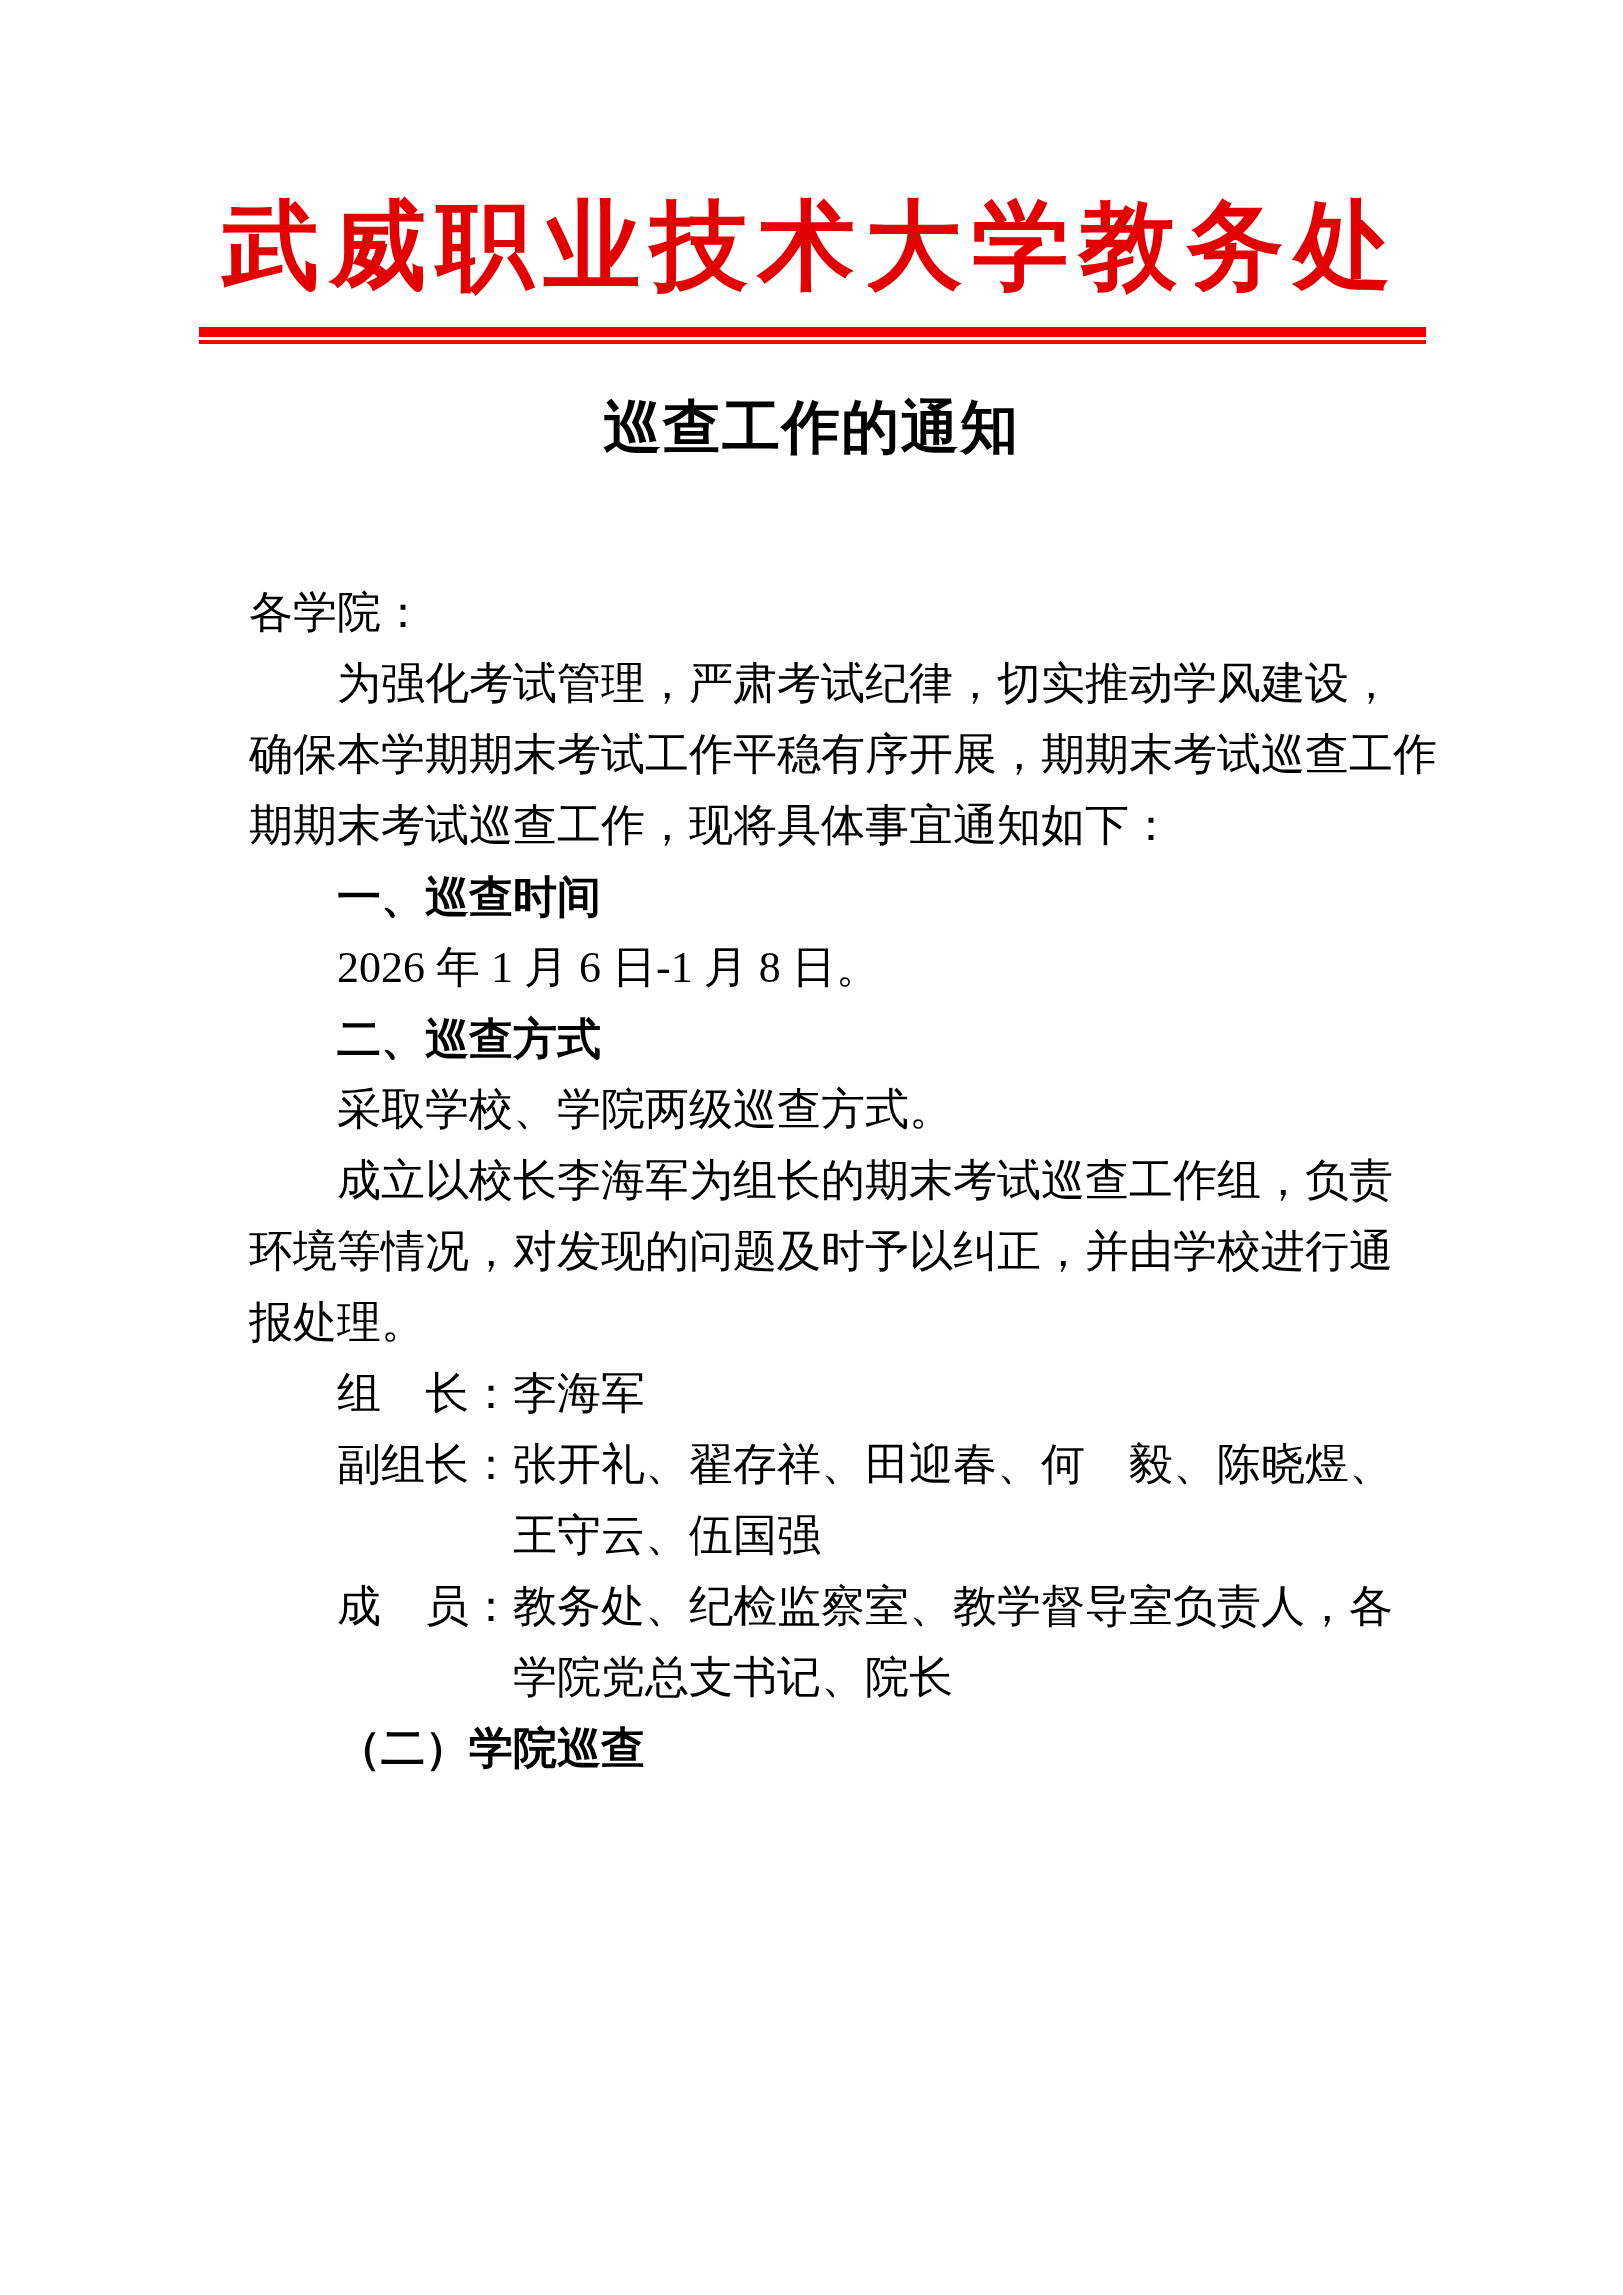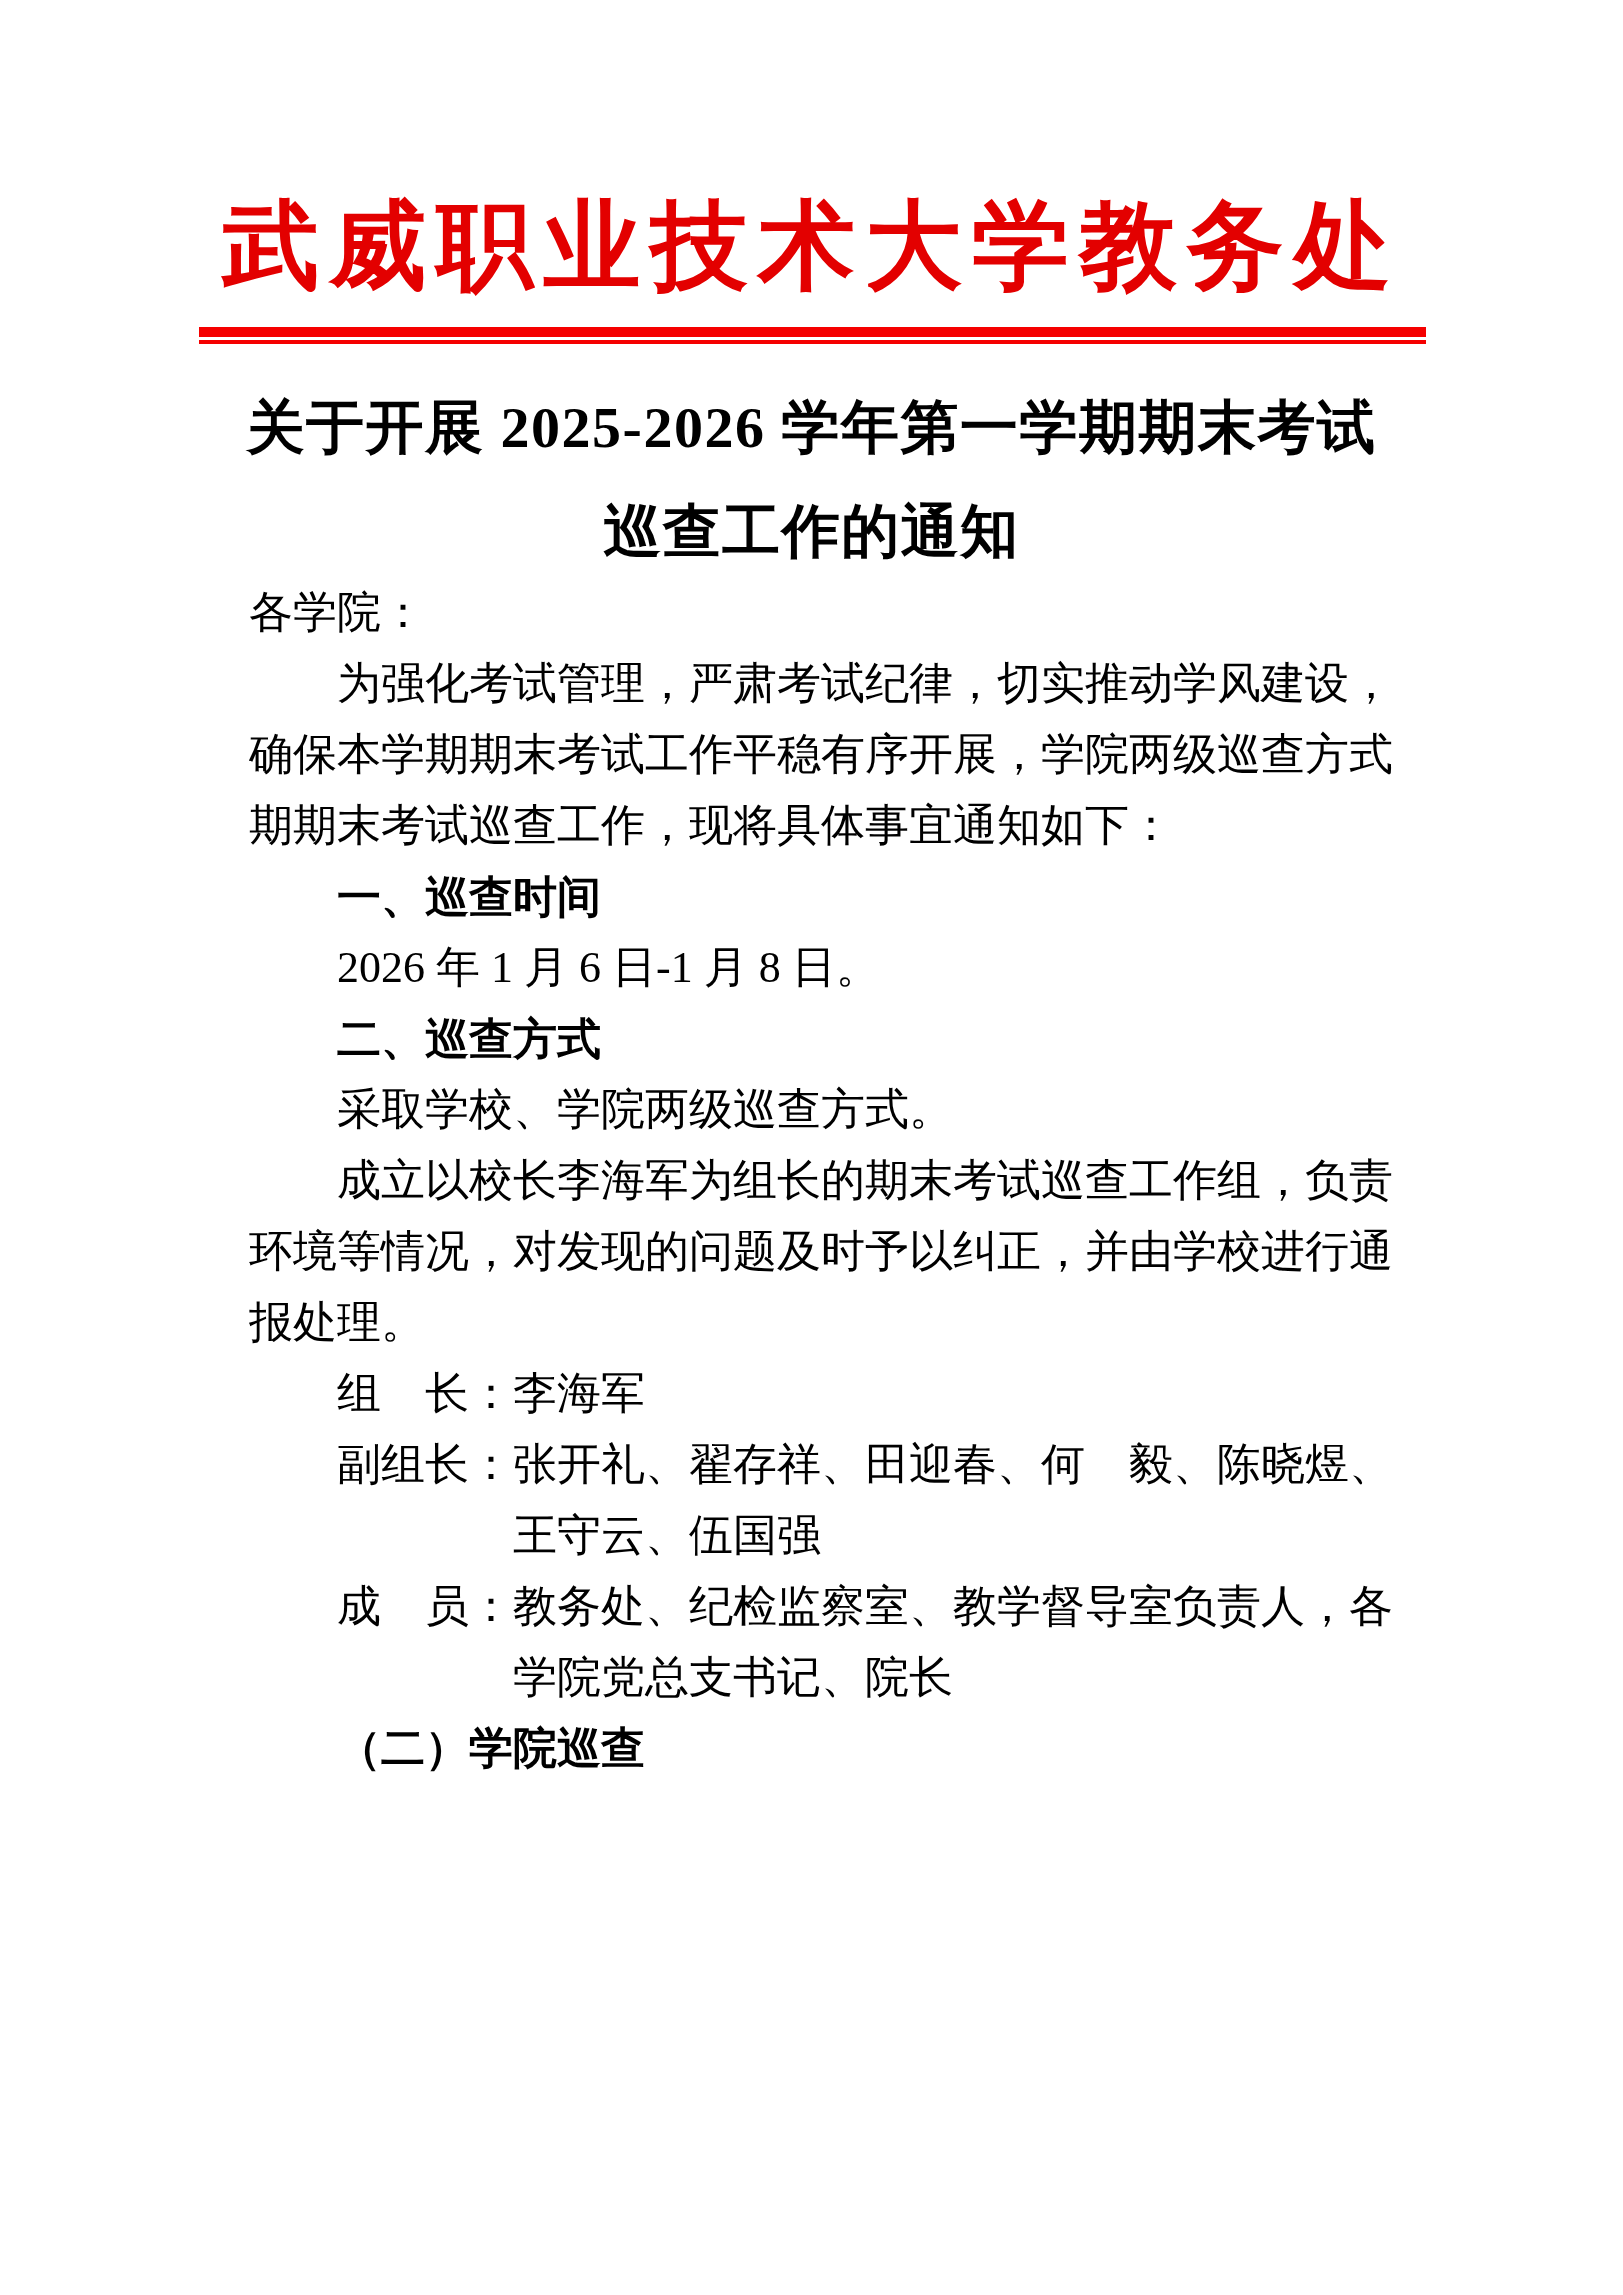--- a/index.html
+++ b/index.html
@@ -77,28 +77,27 @@
 
   <div class="org-header">武威职业技术大学教务处</div>
 
   <div class="sep sep-top">
     <div class="bar-thick"></div>
     <div class="bar-gap"></div>
     <div class="bar-thin"></div>
   </div>
 
   <div class="doc-title">
-    <div>关于开展 2025-2026 学年第一学期期末考试</div>
     <div>巡查工作的通知</div>
   </div>
 
   <div class="doc-body">
     <div class="line">各学院：</div>
     <div class="line indent">为强化考试管理，严肃考试纪律，切实推动学风建设，</div>
-    <div class="line">确保本学期期末考试工作平稳有序开展，学院两级巡查方式</div>
+    <div class="line">确保本学期期末考试工作平稳有序开展，期期末考试巡查工作</div>
     <div class="line">期期末考试巡查工作，现将具体事宜通知如下：</div>
     <div class="line indent hei">一、巡查时间</div>
     <div class="line indent">2026 年 1 月 6 日-1 月 8 日。</div>
     <div class="line indent hei">二、巡查方式</div>
     <div class="line indent">采取学校、学院两级巡查方式。</div>
     <div class="line indent">成立以校长李海军为组长的期末考试巡查工作组，负责</div>
     <div class="line">环境等情况，对发现的问题及时予以纠正，并由学校进行通</div>
     <div class="line">报处理。</div>
     <div class="line indent">组　长：李海军</div>
     <div class="line indent">副组长：张开礼、翟存祥、田迎春、何　毅、陈晓煜、</div>

